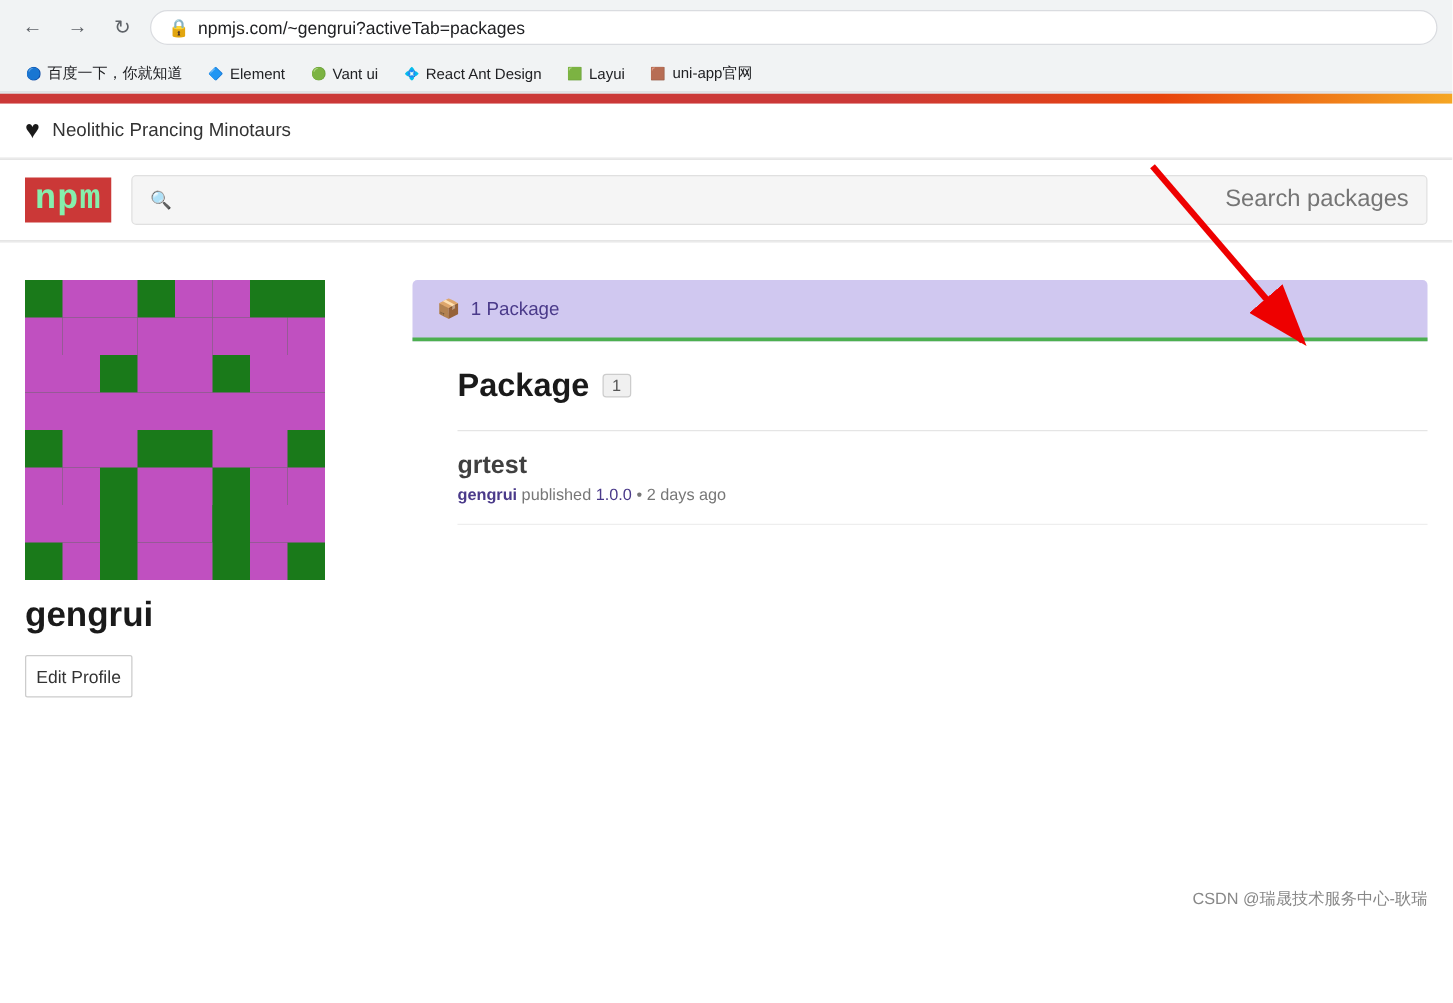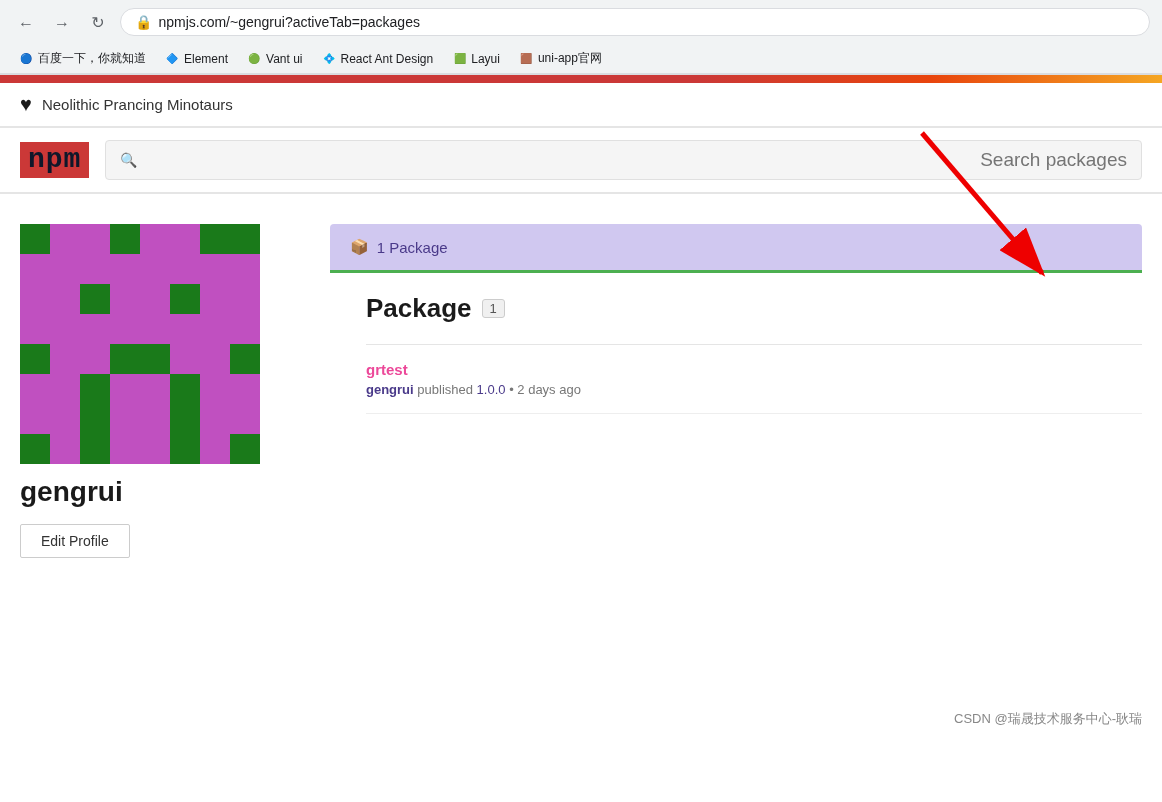--- a/index.html
+++ b/index.html
@@ -34,56 +34,56 @@
     
     .divider { height: 1px; background: #e5e5e5; }
 
     
     .main-content { display: flex; padding: 30px 20px; gap: 30px; min-height: 500px; }
 
     
     .sidebar { width: 280px; flex-shrink: 0; }
     .avatar-pixel { width: 240px; height: 240px; display: block; }
     .username { font-size: 28px; font-weight: 600; color: #1a1a1a; margin-top: 12px; margin-bottom: 16px; }
-    .edit-btn { border: 1px solid #ccc; background: #fff; padding: 8px 20px; font-size: 14px; cursor: pointer; border-radius: 2px; color: #333; }
+    .edit-btn { border: 1px solid #ccc; background: #fff; padding: 8px 8px; font-size: 14px; cursor: pointer; border-radius: 2px; color: #333; }
 
     
     .content-area { flex: 1; }
 
     
     .tab-bar { background: #d0c8f0; border-radius: 4px 4px 0 0; }
     .tab-active { display: flex; align-items: center; gap: 8px; padding: 14px 20px; font-size: 15px; font-weight: 500; color: #4a3a8a; }
     .tab-indicator { height: 3px; background: #4caf50; width: 100%; }
 
     
     .package-section { padding: 20px 0; }
     .package-heading { display: flex; align-items: center; gap: 10px; margin-bottom: 20px; }
     .package-title { font-size: 26px; font-weight: 700; color: #1a1a1a; }
     .package-count-badge { background: #f0f0f0; border: 1px solid #ccc; border-radius: 3px; padding: 1px 7px; font-size: 13px; color: #555; }
 
     
     .package-item { padding: 16px 0; border-bottom: 1px solid #eee; }
-    .package-name { font-size: 15px; font-weight: 600; color: #ec4899; margin-bottom: 4px; }
+    .package-name { font-size: 20px; font-weight: 600; color: #404040; margin-bottom: 4px; }
     .package-desc { font-size: 14px; color: #cb3837; margin-bottom: 8px; }
     .package-meta { font-size: 13px; color: #777; }
     .package-meta strong { color: #4a3a8a; font-weight: 600; }
     .package-meta .version { color: #4a3a8a; }
 
     
     .annotation-container { position: relative; margin-left: 36px; }
     .arrow-svg { position: absolute; top: -160px; right: 0; pointer-events: none; }
 
     
     .footer { padding: 16px 20px; text-align: right; color: #888; font-size: 13px; }
 
     
     .npm-wordmark { display: inline-flex; align-items: center; justify-content: center; }
     .npm-wordmark-inner { 
       background: #cb3837; 
-      color: #0f172a; 
+      color: #86efac; 
       font-family: 'Courier New', Courier, monospace;
       font-weight: 900;
       font-size: 28px;
       padding: 4px 8px;
       letter-spacing: 1px;
       line-height: 1;
     }
   </style>
 </head>
 <body>

